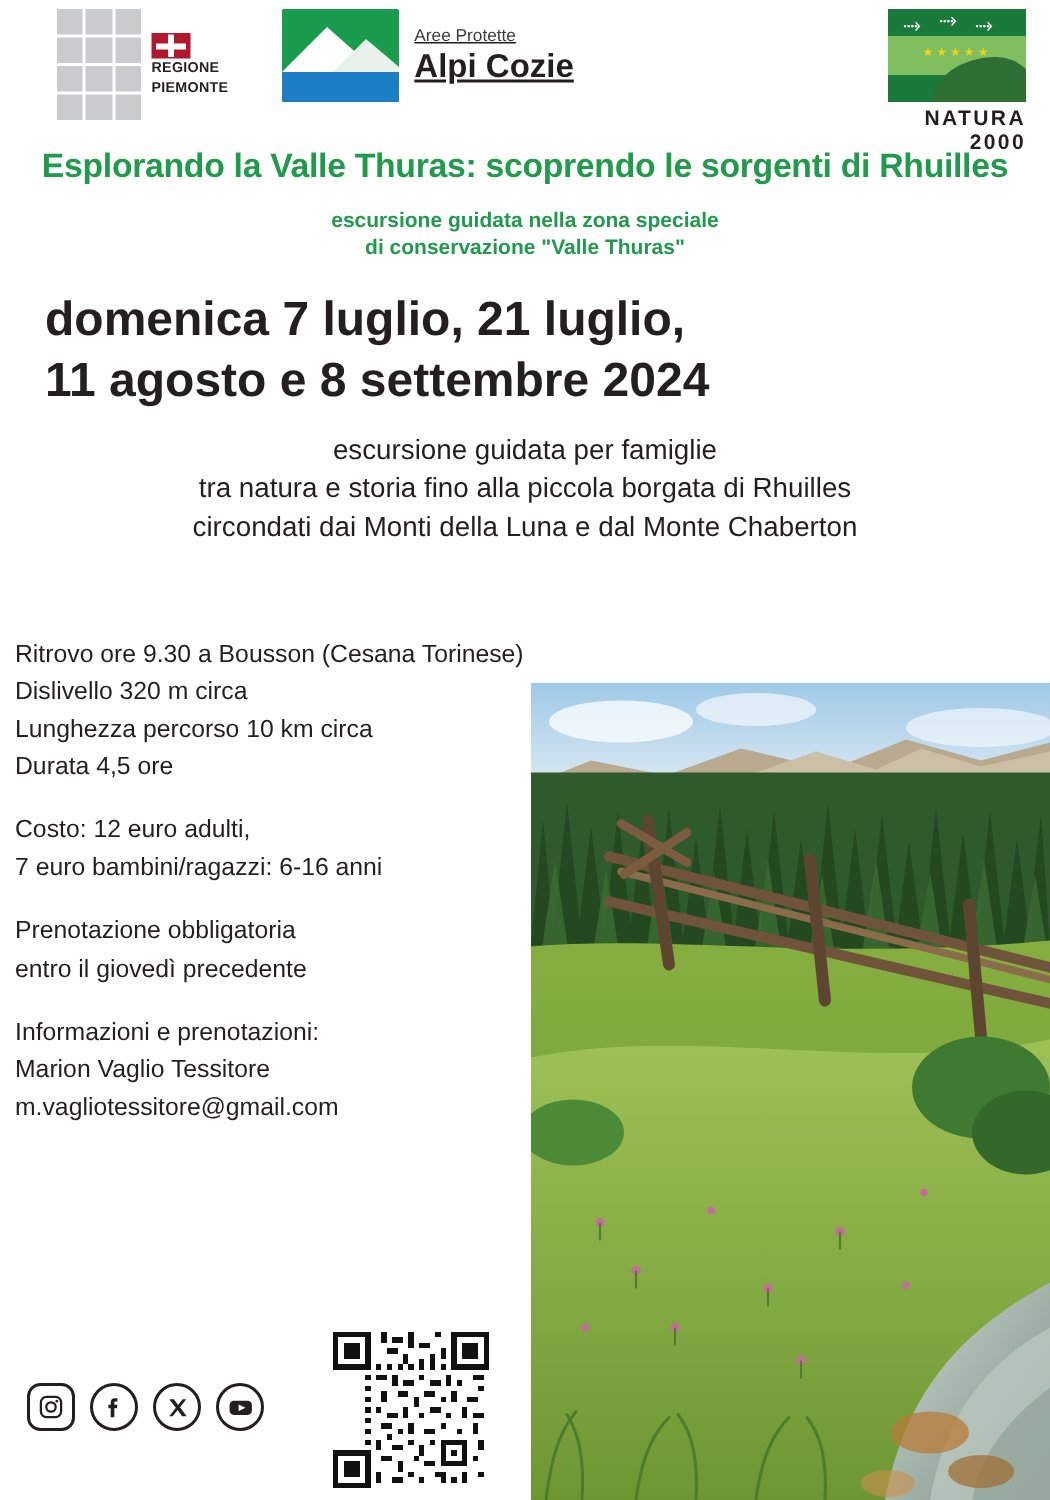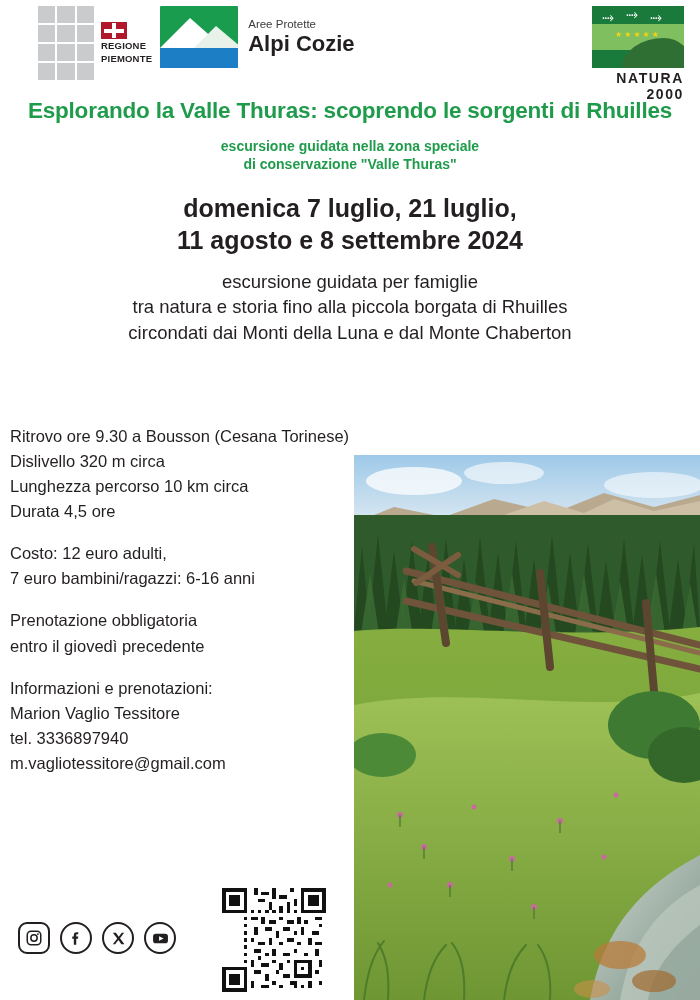--- a/index.html
+++ b/index.html
@@ -53,23 +53,24 @@
     content: ""; position: absolute; background: #fff;
   }
   .rp-cross::before { left: 11px; top: 1px; width: 4px; height: 15px; }
   .rp-cross::after  { top: 7px; left: 3px; width: 20px; height: 4px; }
   .rp-name {
     font-size: 9.5px; font-weight: bold; line-height: 1.08;
     letter-spacing: .2px; color: #231f20;
   }
 
   .logo-alpi {
-    margin-left: 8px;
+    margin-left: 36px;
     display: flex;
     align-items: center;
+    text-decoration: underline;
   }
   .alpi-mark {
     width: 78px; height: 62px;
     background: #1a9c4e;
     position: relative;
     overflow: hidden;
     border-radius: 1px;
   }
   .alpi-mark .peak {
     position: absolute; left: 0; bottom: 20px;
@@ -146,22 +147,21 @@
   }
   .title-sub {
     text-align: center;
     font-size: 14px;
     font-weight: bold;
     color: #1f9b4b;
     margin: 14px 40px 0 40px;
     line-height: 1.28;
   }
   .dates {
-    text-align: center;
-    font-size: 25px;
+    font-size: 32px;
     font-weight: bold;
     color: #231f20;
     margin: 18px 30px 0 30px;
     line-height: 1.3;
   }
   .desc {
     text-align: center;
     font-size: 18.5px;
     color: #231f20;
     margin: 12px 18px 11px 18px;
@@ -302,21 +302,20 @@
   </div>
 
   <div class="blk">
     <div>Prenotazione obbligatoria</div>
     <div>entro il giovedì precedente</div>
   </div>
 
   <div class="blk">
     <div>Informazioni e prenotazioni:</div>
     <div>Marion Vaglio Tessitore</div>
-    <div>tel. 3336897940</div>
     <div>m.vagliotessitore@gmail.com</div>
   </div>
 </div>
 
 <div class="photo">
   <svg width="346" height="545" viewBox="0 0 346 545" aria-hidden="true">
     <defs>
       <linearGradient id="sky" x1="0" y1="0" x2="0" y2="1">
         <stop offset="0%" stop-color="#9ec9e8"></stop>
         <stop offset="100%" stop-color="#dce9f2"></stop>

